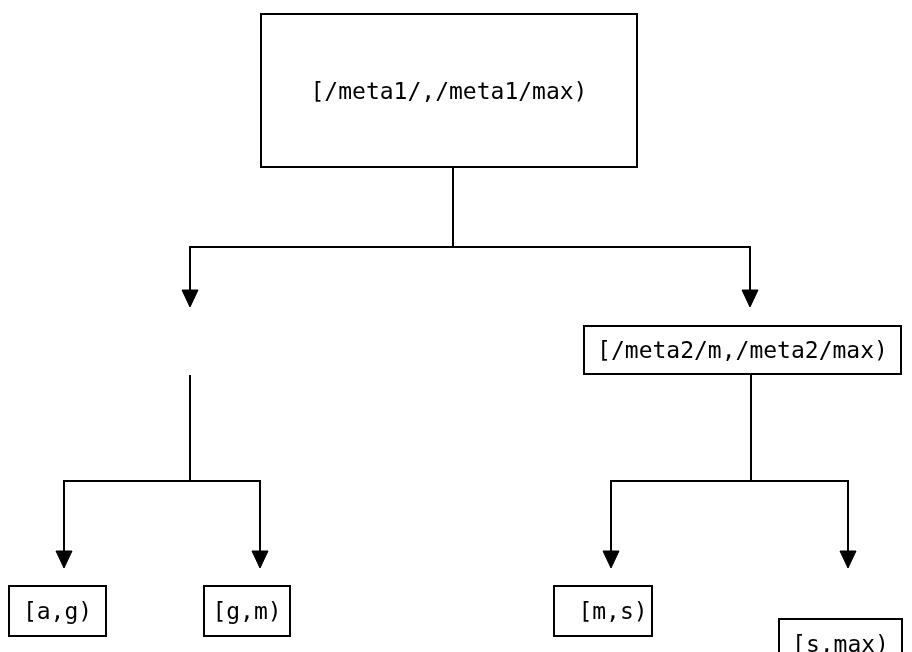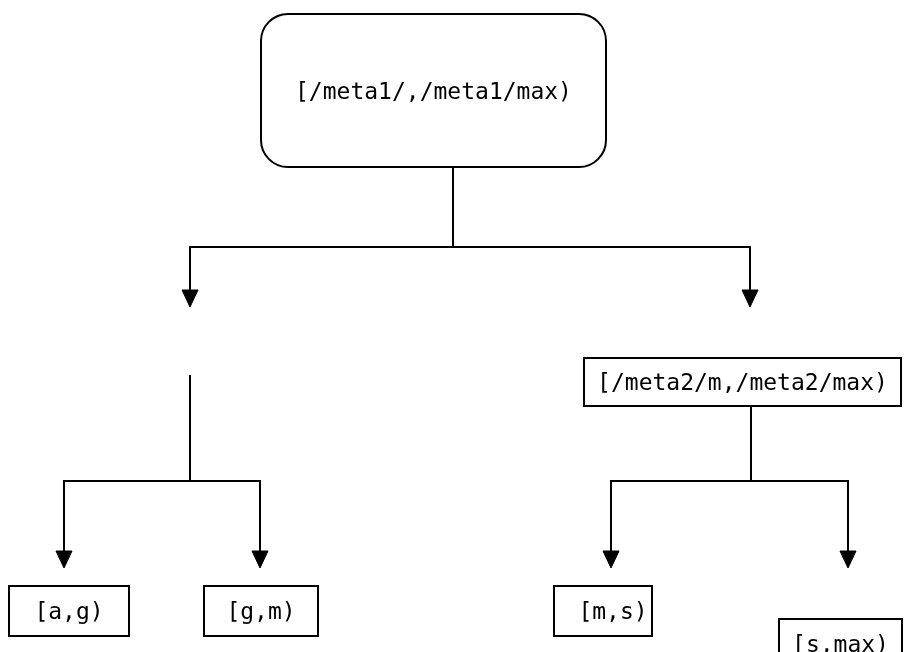--- a/index.html
+++ b/index.html
@@ -35,25 +35,25 @@
     position: absolute;
     box-sizing: border-box;
     border: 2px solid var(--line, #000000);
     background: var(--background, #ffffff);
     display: flex;
     align-items: center;
     justify-content: center;
     font-size: 23px;
     white-space: pre;
   }
-  .node-root  { left: 260px; top: 13px;  width: 347px; height: 155px; border-radius: 28px; }
+  .node-root  { left: 260px; top: 13px;  width: 378px; height: 155px; }
   .node-l     { left: 22px;  top: 325px; width: 323px; height: 50px; }
-  .node-r     { left: 583px; top: 325px; width: 319px; height: 50px; margin-top: 32px; }
-  .node-ag    { left: 8px;   top: 585px; width: 122px;  height: 52px; }
-  .node-gm    { left: 203px; top: 585px; width: 116px; height: 52px; }
+  .node-r     { left: 583px; top: 325px; width: 319px; height: 50px; }
+  .node-ag    { left: 8px;   top: 585px; width: 99px;  height: 52px; }
+  .node-gm    { left: 203px; top: 585px; width: 88px; height: 52px; }
   .node-ms    { left: 553px; top: 585px; width: 100px; height: 52px; padding-left: 20px; }
   .node-smax  { left: 778px; top: 618px; width: 125px; height: 52px; }
 </style>
 </head>
 <body>
 
 <div id="canvas">
 
   <svg id="edges" viewBox="0 0 912 652" xmlns="http://www.w3.org/2000/svg">
 

